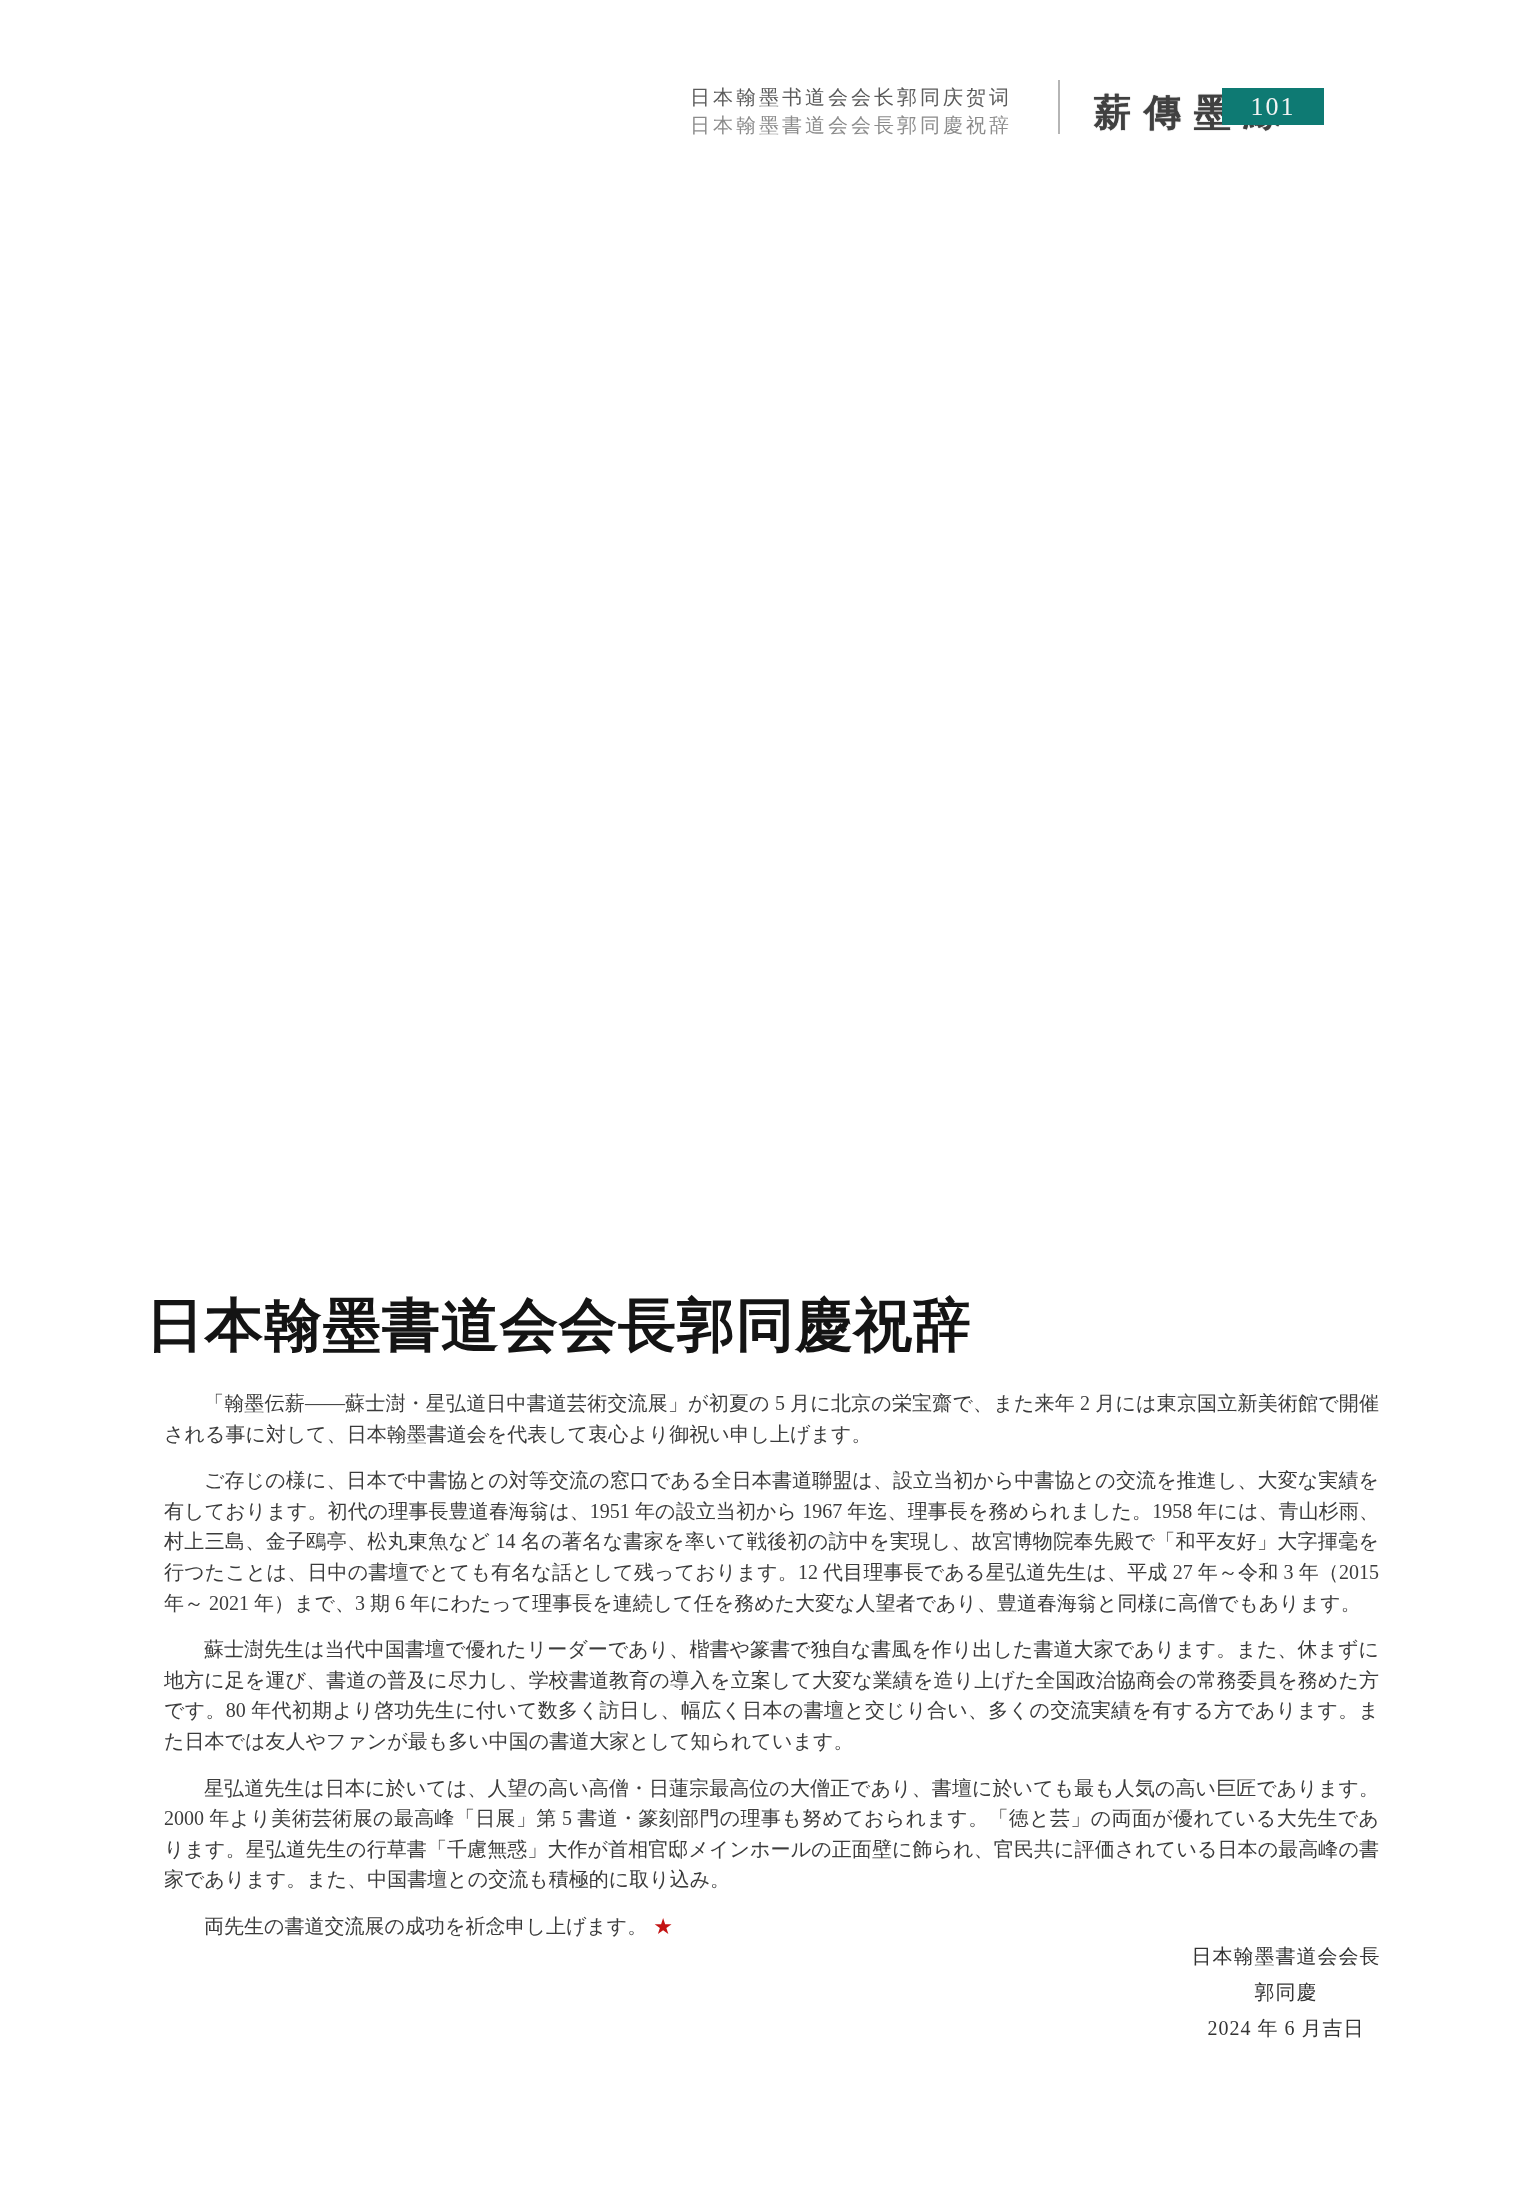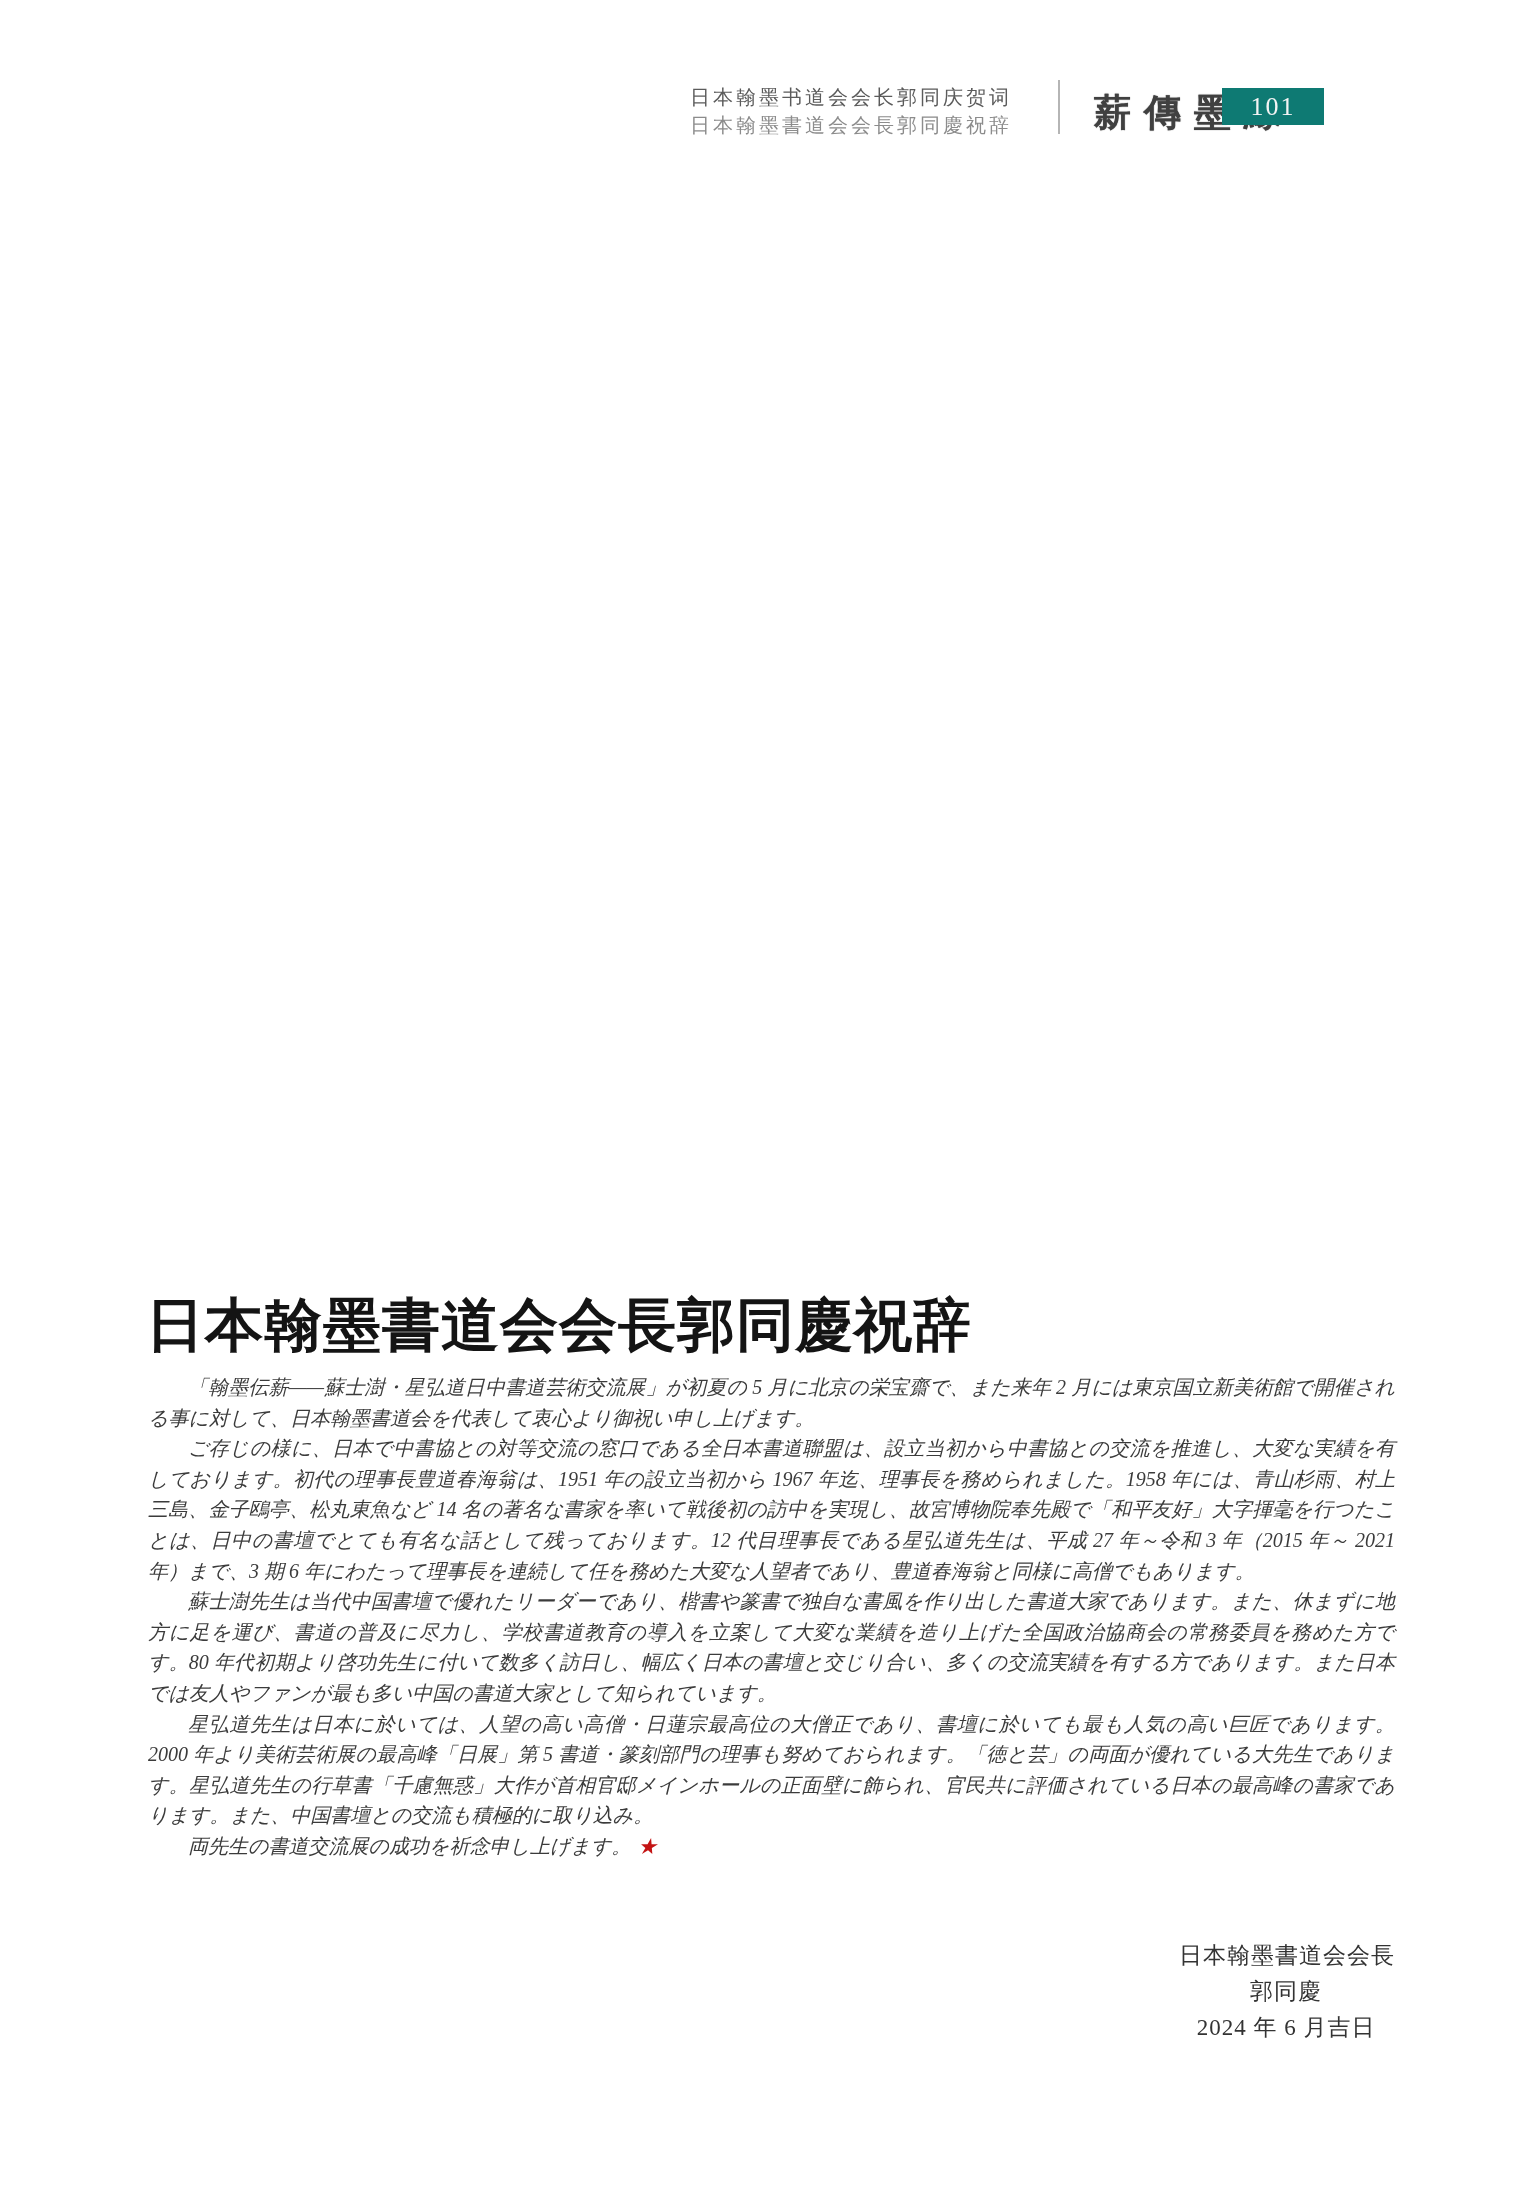--- a/index.html
+++ b/index.html
@@ -66,37 +66,36 @@
   .article-body{
     position:absolute;
     left:148px;top:1372px;
     width:1247px;
     font-size:20px;
     line-height:30.6px;
     color:#3b3b3b;
     text-align:justify;
   }
   .para{
-    margin:0;
+    margin:16px;
     text-indent:2em;
-    font-style:italic;
   }
   .star{
     font-size:22px;
     margin-left:6px;
     vertical-align:-1px;
   }
 
   
   .signature-block{
     position:absolute;
     right:142px;top:1938px;
     width:214px;
     text-align:center;
-    font-size:23px;
+    font-size:20px;
     line-height:36px;
     color:#333333;
     letter-spacing:1px;
   }
   .signature-block .org{white-space:nowrap;}
 </style>
 </head>
 <body>
 
 <div class="page">

